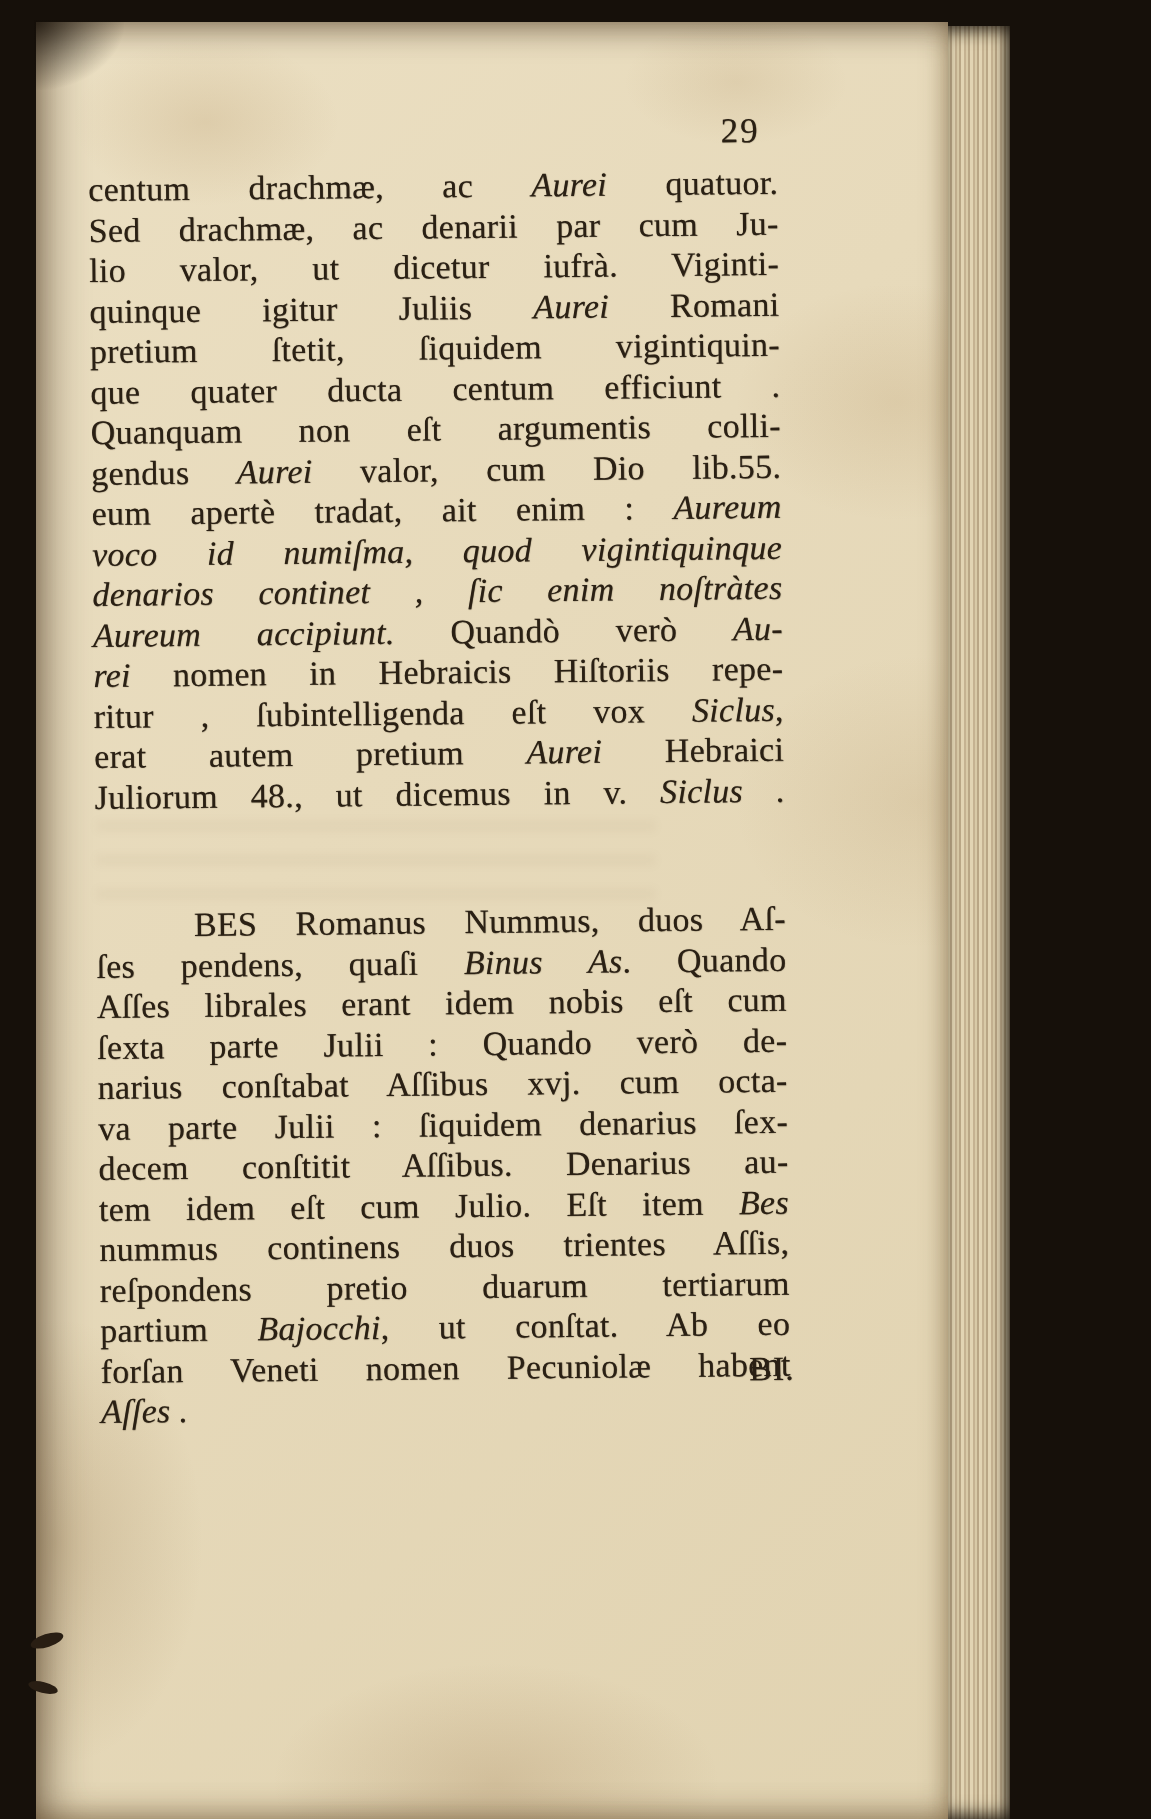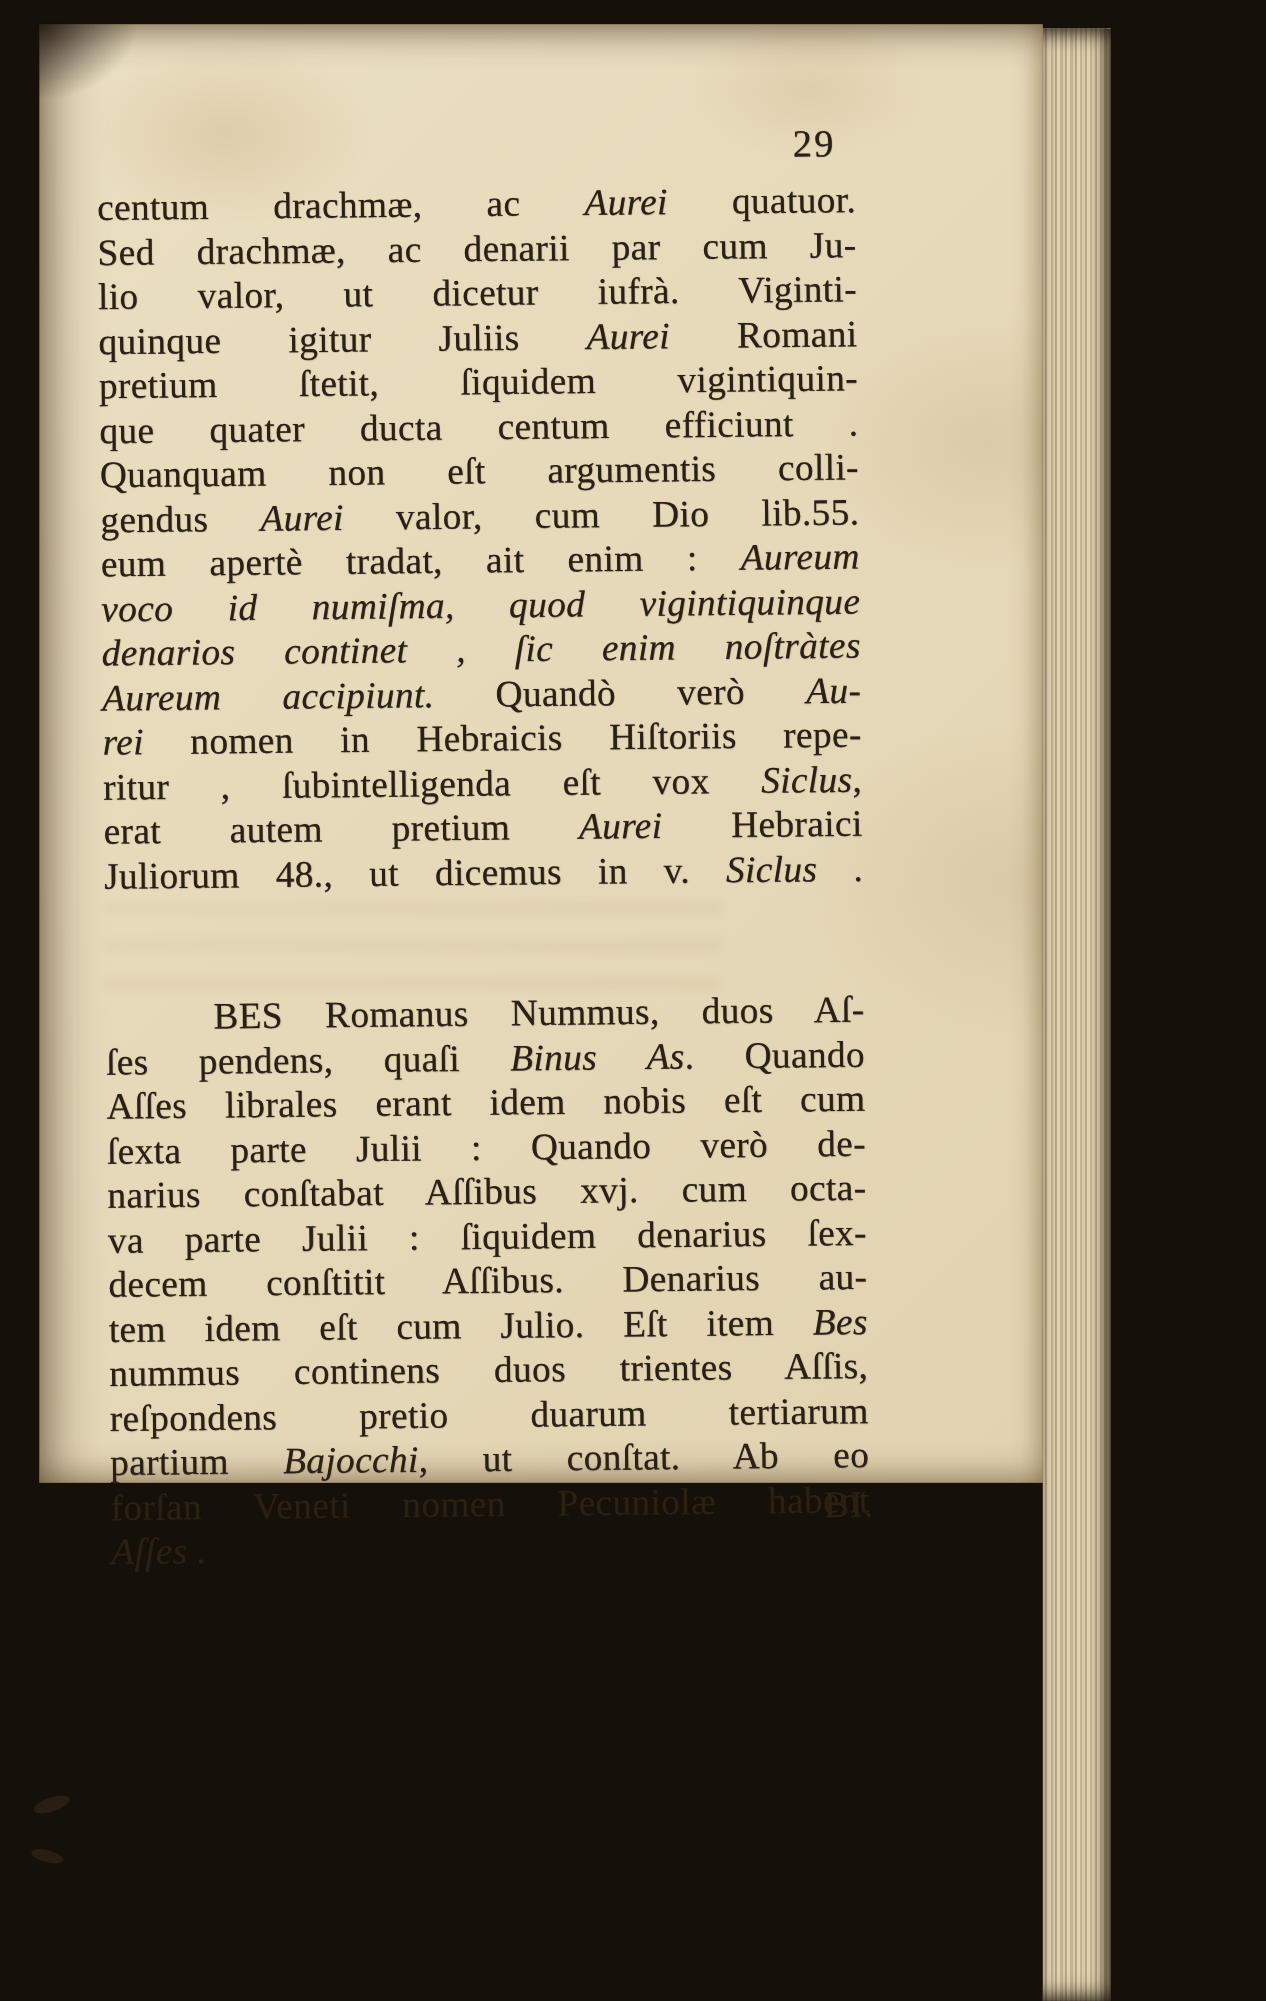--- a/index.html
+++ b/index.html
@@ -16,21 +16,21 @@
     inset: 0;
     width: 1151px;
     height: 1819px;
   }
   
   .book-page {
     position: absolute;
     left: 36px;
     top: 22px;
     width: 912px;
-    height: 1326px;
+    height: 1797px;
     background:
       radial-gradient(ellipse 190px 120px at 170px 100px, rgba(155,115,60,0.16), transparent 70%),
       radial-gradient(ellipse 230px 170px at 860px 380px, rgba(155,115,60,0.14), transparent 70%),
       radial-gradient(ellipse 260px 210px at 880px 780px, rgba(150,110,58,0.12), transparent 70%),
       radial-gradient(ellipse 320px 170px at 460px 1760px, rgba(140,100,55,0.20), transparent 70%),
       radial-gradient(ellipse 210px 320px at 20px 1520px, rgba(130,95,50,0.22), transparent 70%),
       radial-gradient(ellipse 160px 90px  at 700px 60px,  rgba(150,112,60,0.12), transparent 70%),
       linear-gradient(135deg, #ebdfc2 0%, #e7dabb 40%, #e1d3b1 100%);
     box-shadow:
       inset 28px 0 45px -18px rgba(60,40,20,0.55),

